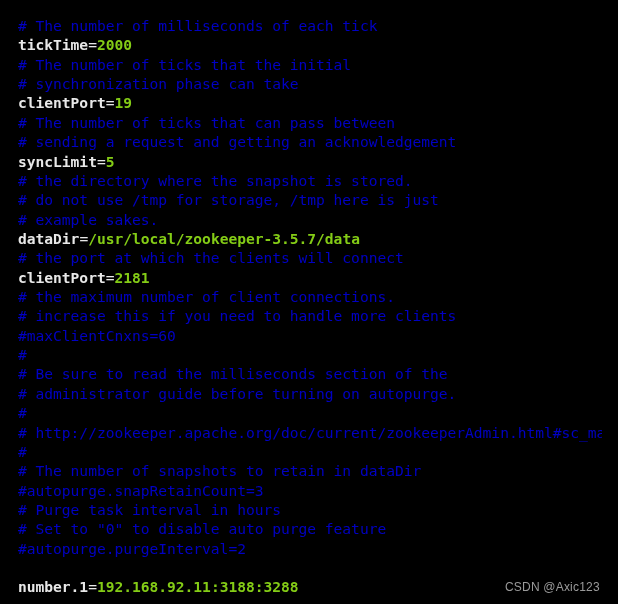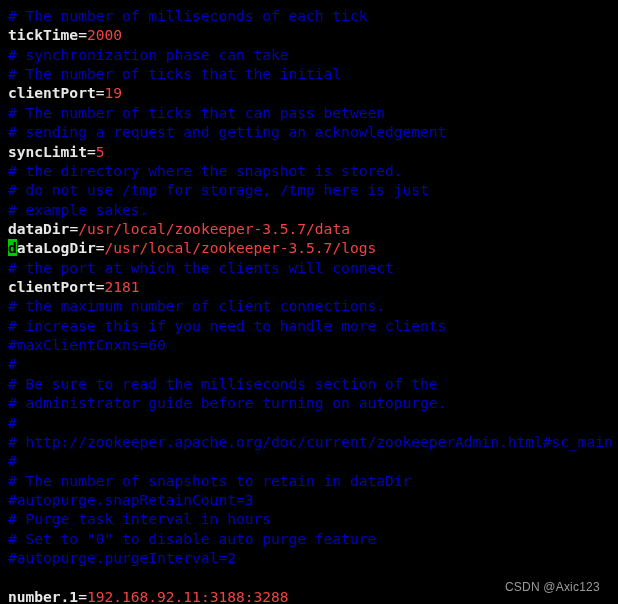--- a/index.html
+++ b/index.html
@@ -11,37 +11,37 @@
     width: 618px;
     height: 604px;
     overflow: hidden;
     font-family: "DejaVu Sans Mono", "Liberation Mono", monospace;
   }
   #terminal {
     position: relative;
     width: 618px;
     height: 448px;
     background: #000000;
-    padding: 6px;
+    padding: 16px;
     box-sizing: border-box;
   }
   .line {
     height: 19.37px;
     line-height: 19.37px;
     font-size: 14.6px;
     white-space: pre;
     letter-spacing: -0.02px;
     padding-left: 2px;
     box-sizing: border-box;
     overflow: hidden;
   }
   .tok-comment { color: #0000c4; }
   .tok-key     { color: #e8e8e8; font-weight: bold; }
   .tok-eq      { color: #e8e8e8; }
-  .tok-value   { color: #ef4444; }
+  .tok-value   { color: #84cc16; font-weight: bold; }
   .tok-tilde   { color: #1a1ad0; }
   .tok-plain   { color: #e8e8e8; }
   .cursor {
     background: #00c800;
     color: #000000;
   }
   #watermark {
     position: absolute;
     left: 505px;
     top: 580px;
@@ -52,31 +52,30 @@
     white-space: pre;
   }
 </style>
 </head>
 <body>
 
 <div id="terminal">
   <div id="code-area">
       <div class="line"><span class="tok-comment"># The number of milliseconds of each tick</span></div>
       <div class="line"><span class="tok-key">tickTime</span><span class="tok-eq">=</span><span class="tok-value">2000</span></div>
+      <div class="line"><span class="tok-comment"># The number of ticks that the initial</span></div>
       <div class="line"><span class="tok-comment"># synchronization phase can take</span></div>
-      <div class="line"><span class="tok-comment"># The number of ticks that the initial</span></div>
       <div class="line"><span class="tok-key">clientPort</span><span class="tok-eq">=</span><span class="tok-value">19</span></div>
       <div class="line"><span class="tok-comment"># The number of ticks that can pass between</span></div>
       <div class="line"><span class="tok-comment"># sending a request and getting an acknowledgement</span></div>
       <div class="line"><span class="tok-key">syncLimit</span><span class="tok-eq">=</span><span class="tok-value">5</span></div>
       <div class="line"><span class="tok-comment"># the directory where the snapshot is stored.</span></div>
       <div class="line"><span class="tok-comment"># do not use /tmp for storage, /tmp here is just</span></div>
       <div class="line"><span class="tok-comment"># example sakes.</span></div>
       <div class="line"><span class="tok-key">dataDir</span><span class="tok-eq">=</span><span class="tok-value">/usr/local/zookeeper-3.5.7/data</span></div>
-      <div class="line"><span class="tok-key"><span class="cursor">d</span><span>ataLogDir</span></span><span class="tok-eq">=</span><span class="tok-value">/usr/local/zookeeper-3.5.7/logs</span></div>
       <div class="line"><span class="tok-comment"># the port at which the clients will connect</span></div>
       <div class="line"><span class="tok-key">clientPort</span><span class="tok-eq">=</span><span class="tok-value">2181</span></div>
       <div class="line"><span class="tok-comment"># the maximum number of client connections.</span></div>
       <div class="line"><span class="tok-comment"># increase this if you need to handle more clients</span></div>
       <div class="line"><span class="tok-comment">#maxClientCnxns=60</span></div>
       <div class="line"><span class="tok-comment">#</span></div>
       <div class="line"><span class="tok-comment"># Be sure to read the milliseconds section of the</span></div>
       <div class="line"><span class="tok-comment"># administrator guide before turning on autopurge.</span></div>
       <div class="line"><span class="tok-comment">#</span></div>
       <div class="line"><span class="tok-comment"># http://zookeeper.apache.org/doc/current/zookeeperAdmin.html#sc_maintenance</span></div>

